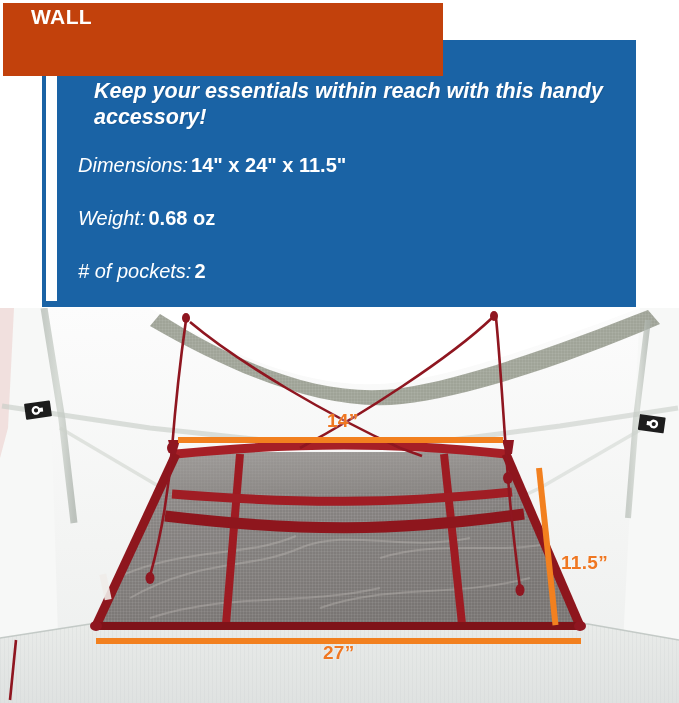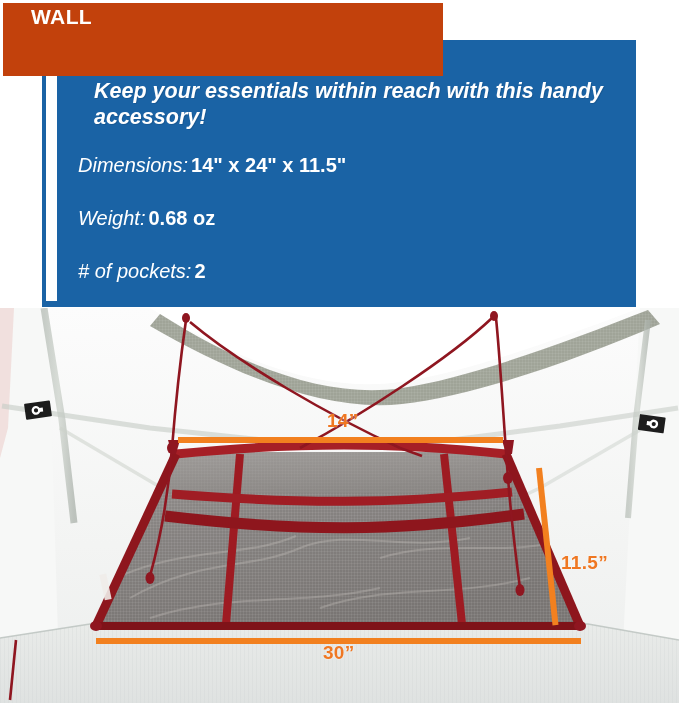--- a/index.html
+++ b/index.html
@@ -306,16 +306,16 @@
     </svg>
 
     <div class="orange-line" style="left:178px; top:129px; width:325px; height:6px;"></div>
 
     <div class="orange-line" style="left:536px; top:160px; width:6px; height:158px; transform: rotate(-6deg); transform-origin: top center;"></div>
 
     <div class="orange-line" style="left:96px; top:330px; width:485px; height:6px;"></div>
 
     <div class="meas-label meas-top">14”</div>
     <div class="meas-label meas-right">11.5”</div>
-    <div class="meas-label meas-bot">30”</div>
+    <div class="meas-label meas-bot">27”</div>
   </div>
 
 </div>
 
 </body></html>

